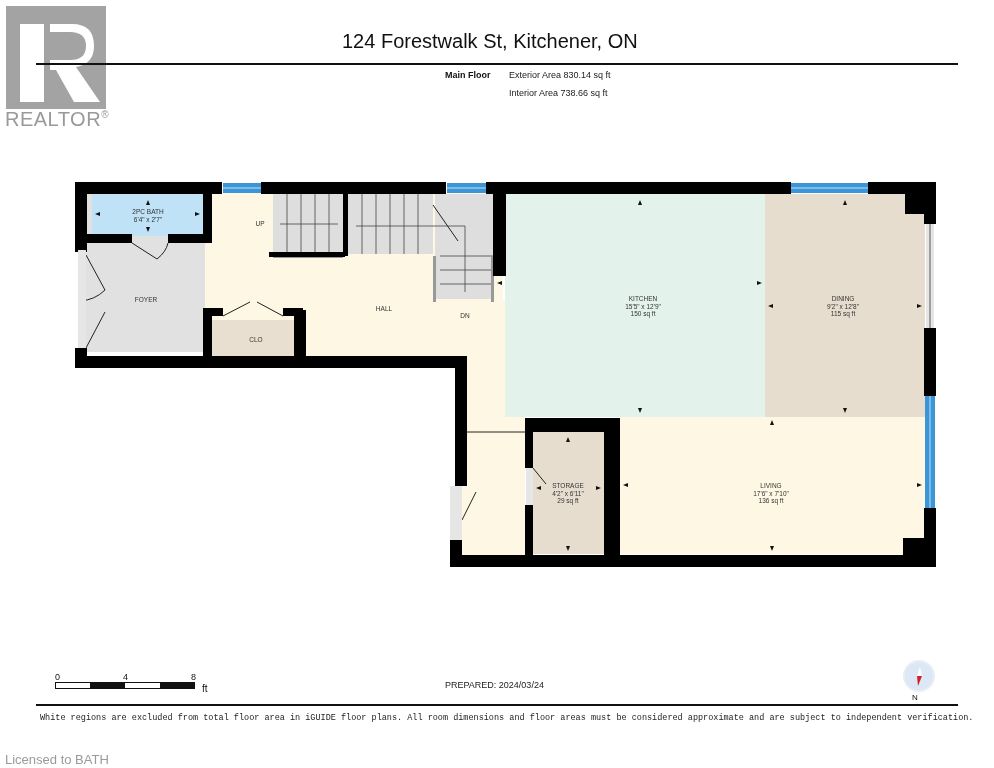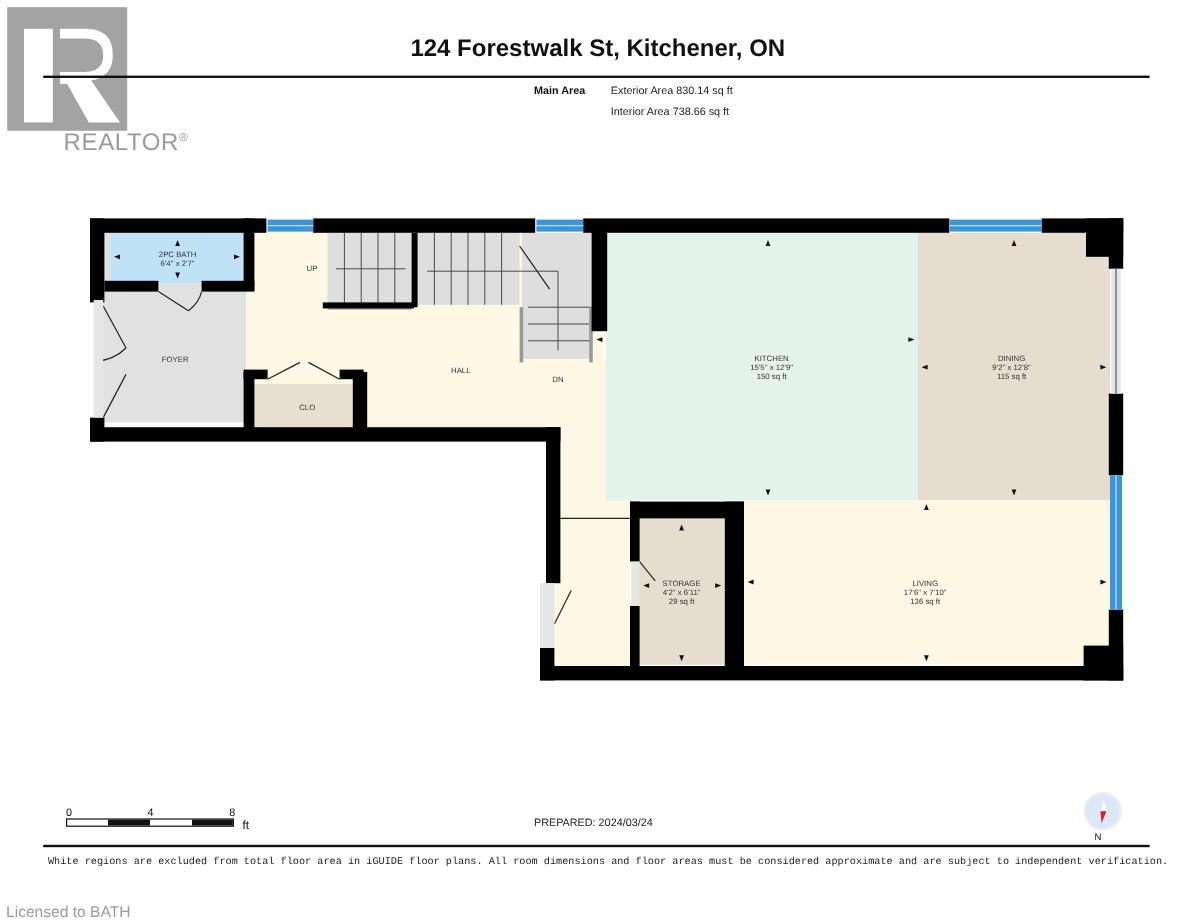--- a/index.html
+++ b/index.html
@@ -1,20 +1,20 @@
 <!DOCTYPE html>
 <html><head>
 <meta charset="utf-8">
 <style>
   html, body { margin:0; padding:0; background:#ffffff; }
   body { width:994px; height:768px; position:relative; overflow:hidden; font-family:"Liberation Sans", sans-serif; color:#111; }
   .logo { position:absolute; left:6px; top:6px; width:100px; height:103px; background:#a3a3a3; }
-  .logo-text { position:absolute; left:5px; top:108px; font-size:20px; color:#9a9a9a; letter-spacing:0.5px; font-family:"Liberation Sans", sans-serif;margin-left:48px; }
+  .logo-text { position:absolute; left:5px; top:108px; font-size:20px; color:#9a9a9a; letter-spacing:0.5px; font-family:"Liberation Sans", sans-serif; }
   .logo-text sup { font-size:10px; }
-  .title { position:absolute; left:342px; top:30px; font-size:20px; font-weight:bold; color:#111; }
+  .title { position:absolute; left:342px; top:30px; font-size:20px; font-weight:normal; color:#111; }
   .title-rule { position:absolute; left:36px; top:63px; width:922px; height:2px; background:#111; }
   .floor-label { position:absolute; left:445px; top:70px; font-size:9px; font-weight:bold; }
   .area-line { position:absolute; left:509px; font-size:9px; color:#222; }
   .plan { position:absolute; left:0; top:0; }
   .scale { position:absolute; left:55px; top:672px; width:160px; height:24px; }
   .scale-num { position:absolute; top:0; font-size:9px; }
   .scale-bar { position:absolute; top:10px; left:0; height:5px; border:1px solid #111; width:138px; background:#fff; }
   .scale-seg { position:absolute; top:0; height:5px; background:#111; }
   .scale-ft { position:absolute; left:147px; top:11px; font-size:10px; }
   .prepared { position:absolute; left:445px; top:680px; font-size:9px; color:#222; }
@@ -32,21 +32,21 @@
   <svg width="100" height="103" viewBox="0 0 100 103">
     <rect x="14" y="18" width="24" height="78" fill="#ffffff"></rect>
     <path d="M44 18 H66 Q88 18 88 40 Q88 58 70 61 L94 96 H68 L50 64 H44 Z" fill="#ffffff"></path>
     <path d="M44 26 H64 Q80 26 80 40 Q80 54 64 54 H44 Z" fill="#a3a3a3"></path>
   </svg>
 </div>
 <div class="logo-text"><span>REALTOR</span><sup>®</sup></div>
 
 <div class="title">124 Forestwalk St, Kitchener, ON</div>
 <div class="title-rule"></div>
-<div class="floor-label">Main Area</div>
+<div class="floor-label">Main Floor</div>
 <div class="area-line" style="top:70px;">Exterior Area 830.14 sq ft</div>
 <div class="area-line" style="top:88px;">Interior Area 738.66 sq ft</div>
 
 <svg class="plan" width="994" height="768" viewBox="0 0 994 768">
 
   <rect x="203" y="192" width="300" height="165" fill="#fdf7e4"></rect>
   <rect x="455" y="300" width="70" height="255" fill="#fdf7e4"></rect>
   <rect x="85" y="192" width="120" height="160" fill="#e1e1e1"></rect>
   <rect x="92" y="194" width="112" height="42" fill="#bfe2f7"></rect>
   <rect x="210" y="320" width="90" height="38" fill="#e9dfd0"></rect>

